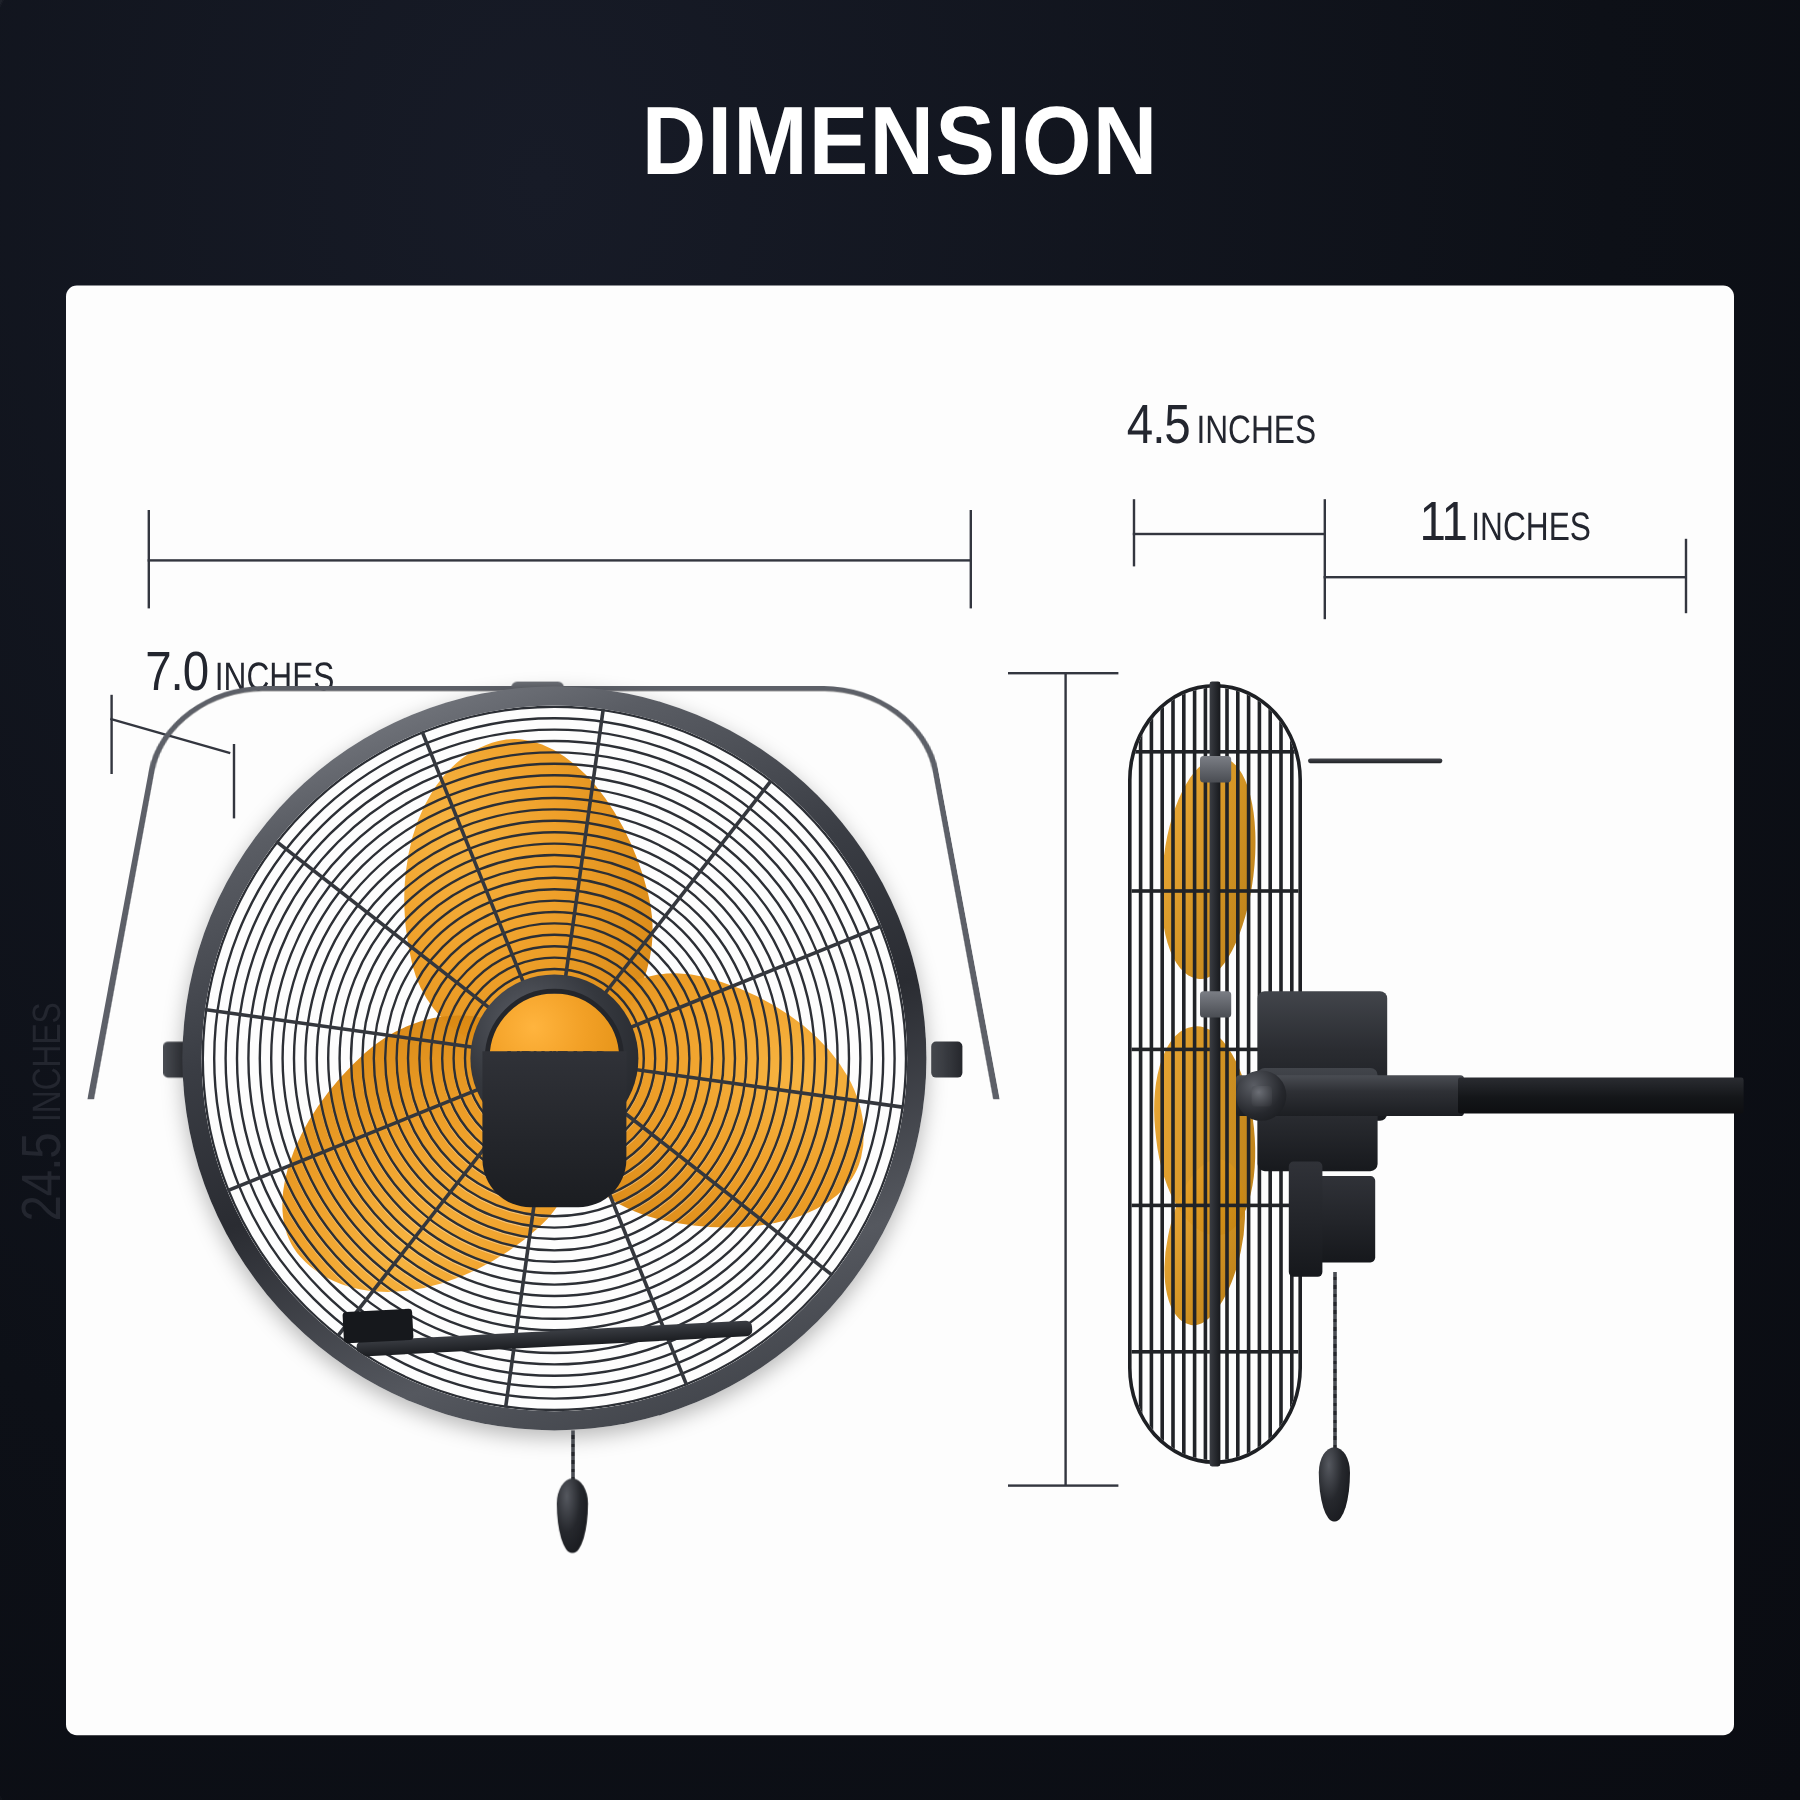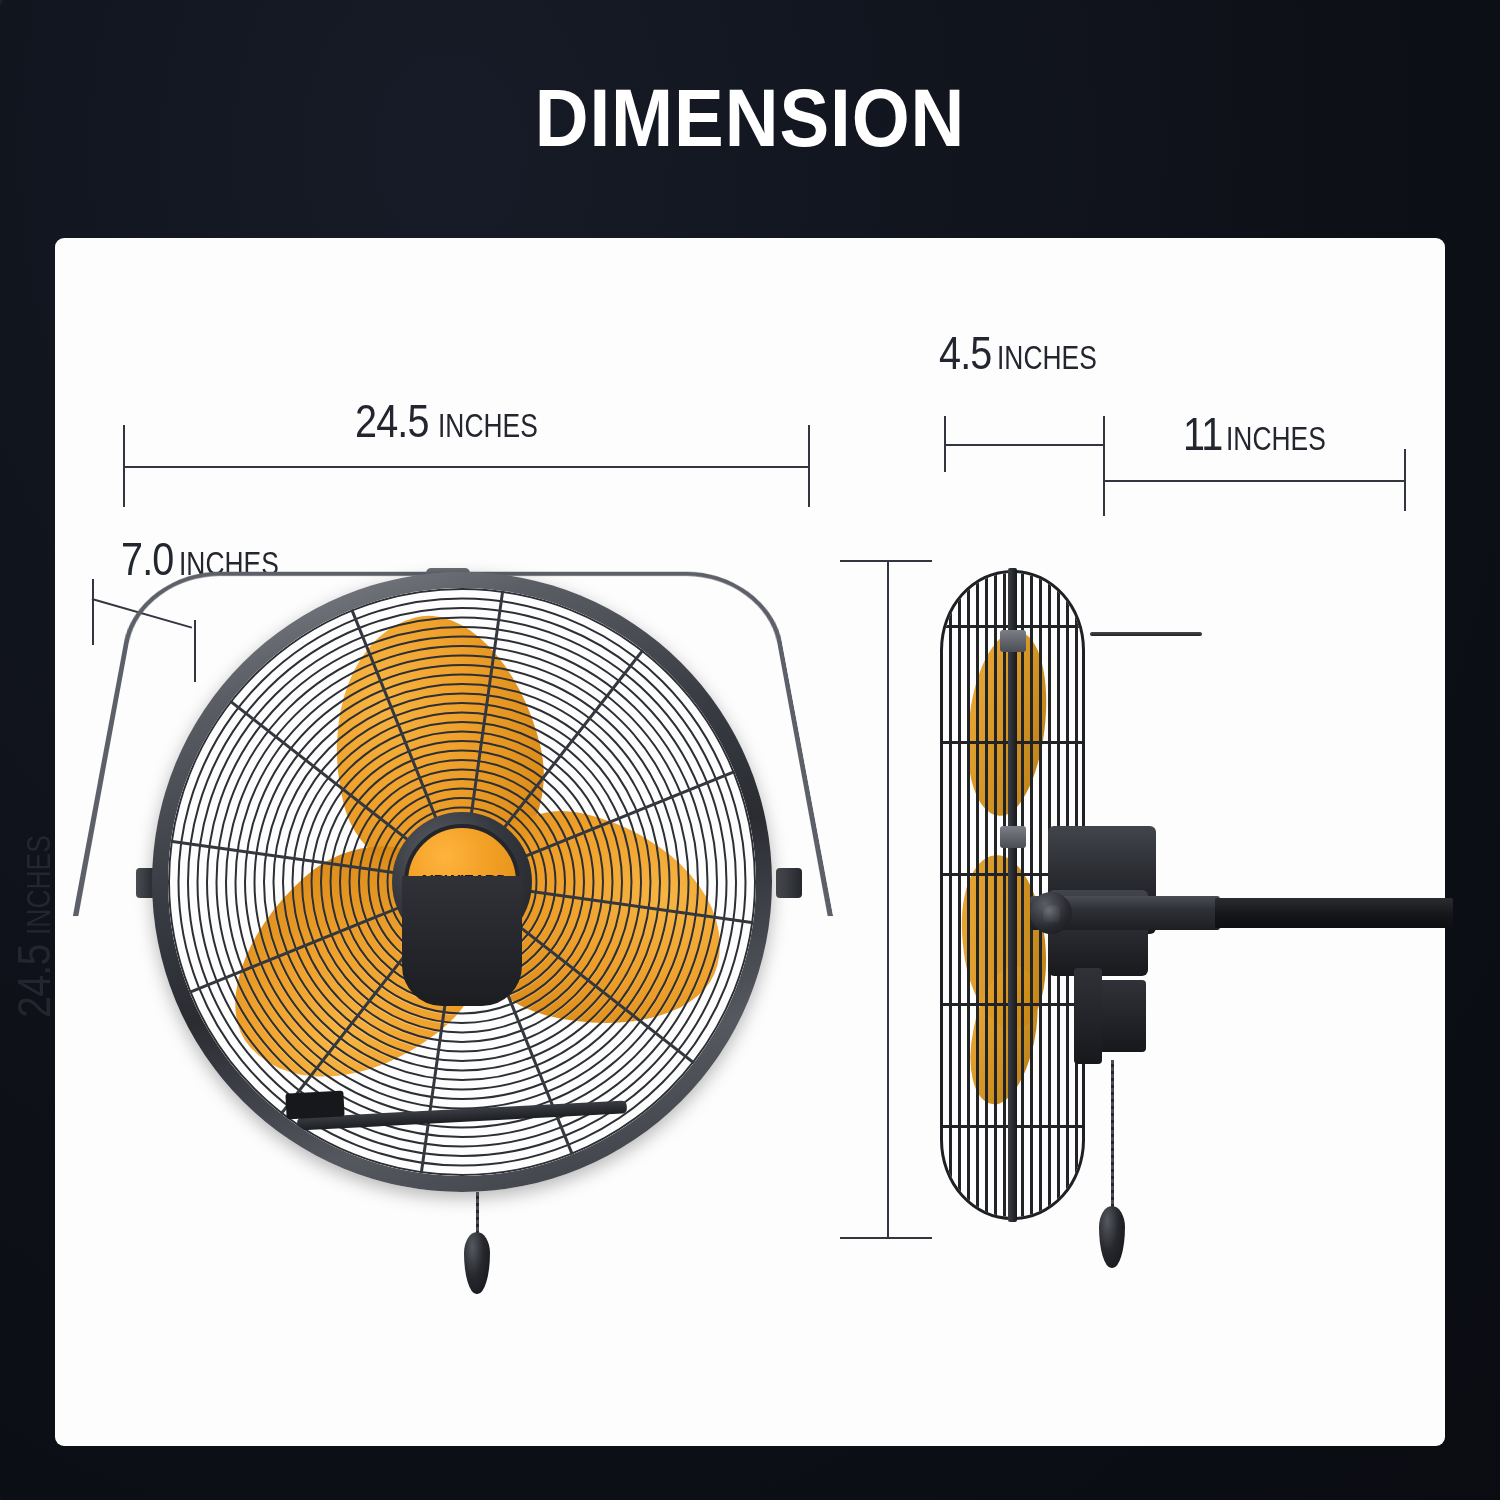--- a/index.html
+++ b/index.html
@@ -208,23 +208,20 @@
 </style>
 </head>
 <body>
 
 <div id="backdrop"></div>
 
 <div id="title">DIMENSION</div>
 
 <div id="card">
 
-  <div class="dimlabel" style="left:300px; top:160px;">
-    <span class="num">24.5</span><span class="unit">INCHES</span>
-  </div>
   <div class="vline" style="left:68px;  top:187px; height:82px;"></div>
   <div class="hline" style="left:68px;  top:228px; width:686px;"></div>
   <div class="vline" style="left:753px; top:187px; height:82px;"></div>
 
   <div class="dimlabel" style="left:66px; top:298px;">
     <span class="num">7.0</span><span class="unit">INCHES</span>
   </div>
   <div class="vline" style="left:37px;  top:341px; height:66px;"></div>
   <div class="dline" style="left:37px;  top:360px; width:104px; transform:rotate(16deg);"></div>
   <div class="vline" style="left:139px; top:382px; height:62px;"></div>

